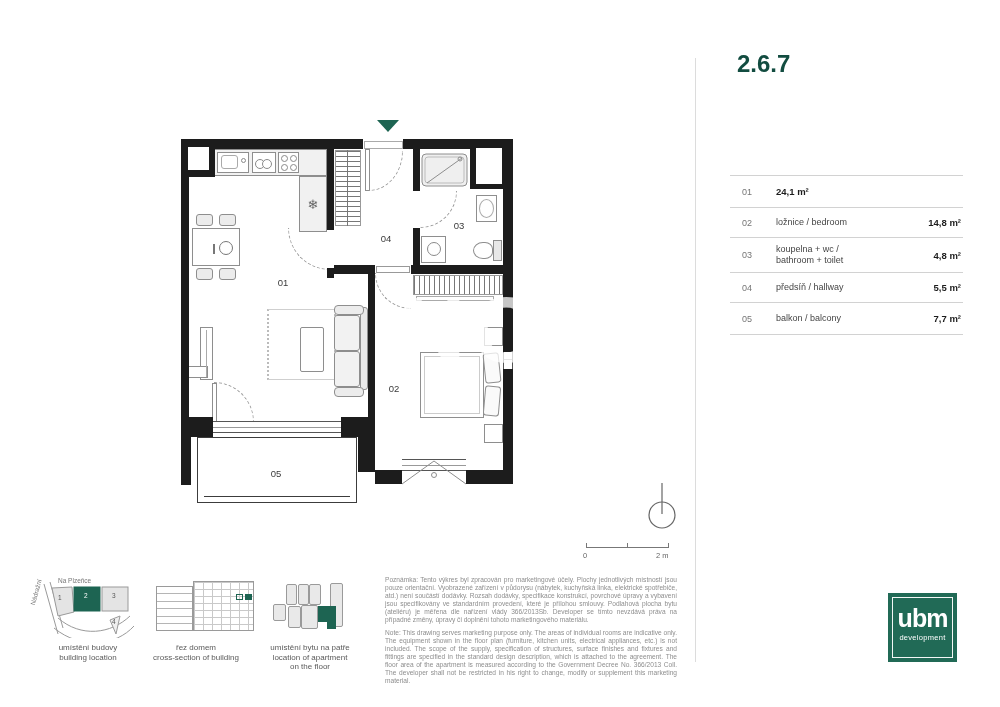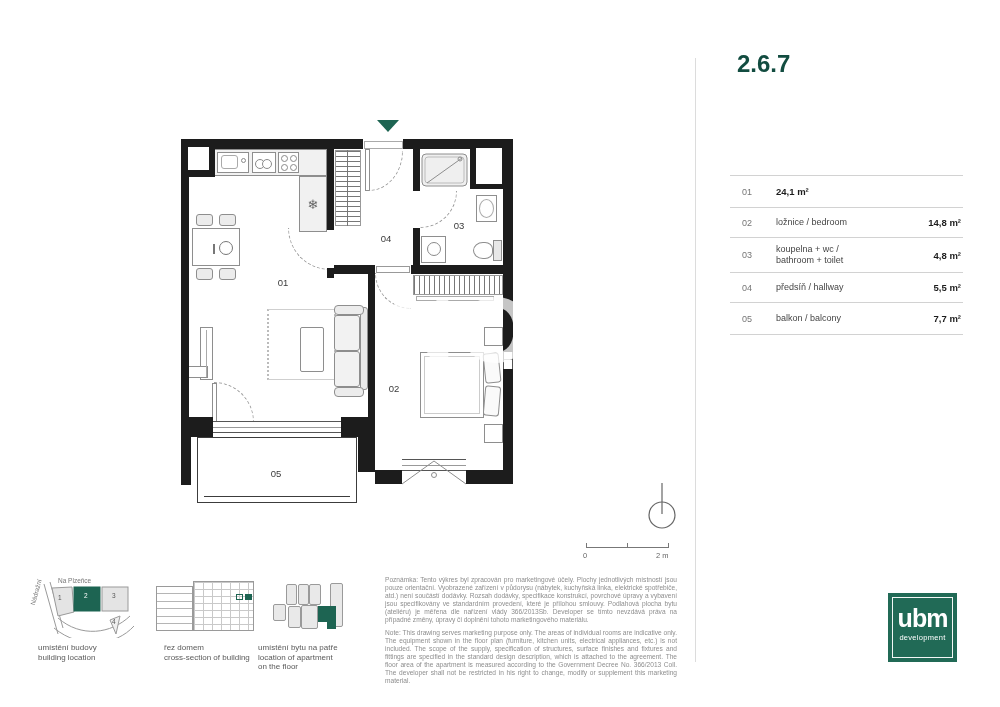--- a/index.html
+++ b/index.html
@@ -27,29 +27,29 @@
   .arc{position:absolute;border:1px dashed #9b9b9b;box-sizing:border-box;z-index:4;}
   .arc-br{border-top:none;border-left:none;border-radius:0 0 100% 0;}
   .arc-bl{border-top:none;border-right:none;border-radius:0 0 0 100%;}
   .arc-tr{border-bottom:none;border-left:none;border-radius:0 100% 0 0;}
   .roomlbl{position:absolute;width:22px;text-align:center;font-size:9.5px;color:#3a3a3a;z-index:6;}
   .winband{position:absolute;background:#fff;border-top:1px solid #555;border-bottom:1px solid #555;box-sizing:border-box;z-index:6;}
   .winband i{position:absolute;left:0;right:0;top:50%;height:1px;background:#999;display:block;}
   .hatch-v{background:repeating-linear-gradient(to bottom,#777 0 1px,transparent 1px 5px);}
   .hatch-h{background:repeating-linear-gradient(to right,#777 0 1px,transparent 1px 5px);}
   .circ{position:absolute;border:1px solid #8a8a8a;border-radius:50%;box-sizing:border-box;background:#fff;z-index:3;}
-  .watermark{position:absolute;left:388px;top:284px;font-size:92px;font-weight:700;letter-spacing:5px;
+  .watermark{position:absolute;left:399px;top:284px;font-size:92px;font-weight:700;letter-spacing:5px;
              color:rgba(255,255,255,0.75);z-index:8;line-height:1;}
   .tri{position:absolute;left:377px;top:120px;width:0;height:0;z-index:7;
        border-left:11px solid transparent;border-right:11px solid transparent;border-top:12px solid #1d6452;}
   
   .scale-line{position:absolute;background:#777;}
   .scale-lbl{position:absolute;font-size:7.5px;color:#666;}
   
-  .cap{position:absolute;font-size:8px;line-height:9.5px;color:#5a5a5a;}
+  .cap{position:absolute;font-size:8px;line-height:9.5px;color:#5a5a5a;text-align:center;}
   .mapword{position:absolute;font-size:6.5px;color:#777;}
   .blknum{position:absolute;font-size:6.5px;color:#555;z-index:4;}
   .d2-left{position:absolute;left:156px;top:586px;width:37px;height:45px;border:1px solid #9a9a9a;box-sizing:border-box;
            background:repeating-linear-gradient(to bottom,transparent 0 6.5px,#b5b5b5 6.5px 7.5px);}
   .d2-right{position:absolute;left:193px;top:581px;width:61px;height:50px;border:1px solid #9a9a9a;box-sizing:border-box;
             background:repeating-linear-gradient(to right,#c9c9c9 0 1px,transparent 1px 9px),
                        repeating-linear-gradient(to bottom,#c9c9c9 0 1px,transparent 1px 7px);}
   .d3-unit{position:absolute;background:#e9e9e9;border:1px solid #9a9a9a;border-radius:2px;box-sizing:border-box;}
   .green{background:#1d6452;}
   
@@ -262,21 +262,21 @@
   <div class="d3-unit" style="left:273px;top:604px;width:13px;height:17px"></div>
   <div class="d3-unit" style="left:288px;top:606px;width:13px;height:22px"></div>
   <div class="d3-unit" style="left:301px;top:605px;width:17px;height:24px"></div>
   <div class="abs green" style="left:318px;top:606px;width:18px;height:16px;z-index:4"></div>
   <div class="abs green" style="left:327px;top:621px;width:9px;height:8px;z-index:4"></div>
 
   <div class="cap" style="left:38px;top:643px;width:100px">
     <div>umístění budovy</div>
     <div>building location</div>
   </div>
-  <div class="cap" style="left:164px;top:643px;width:104px">
+  <div class="cap" style="left:144px;top:643px;width:104px">
     <div>řez domem</div>
     <div>cross-section of building</div>
   </div>
   <div class="cap" style="left:258px;top:643px;width:104px">
     <div>umístění bytu na patře</div>
     <div>location of apartment</div>
     <div>on the floor</div>
   </div>
 
   <div class="notes">

